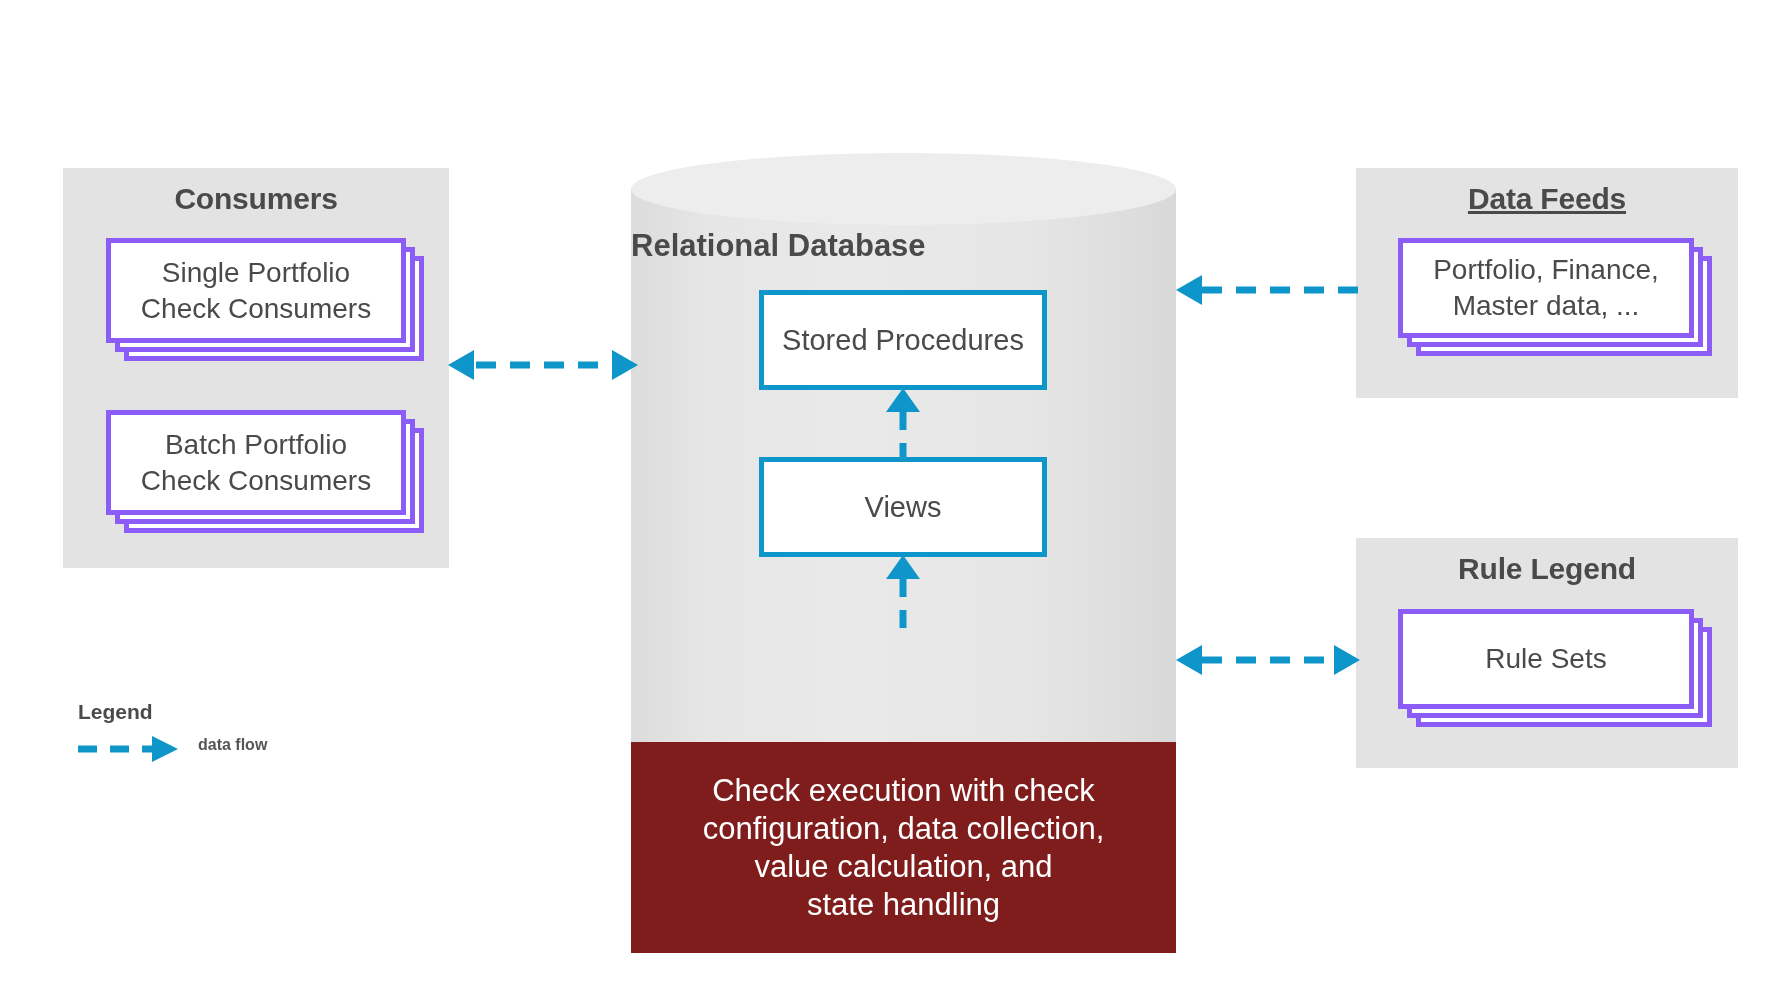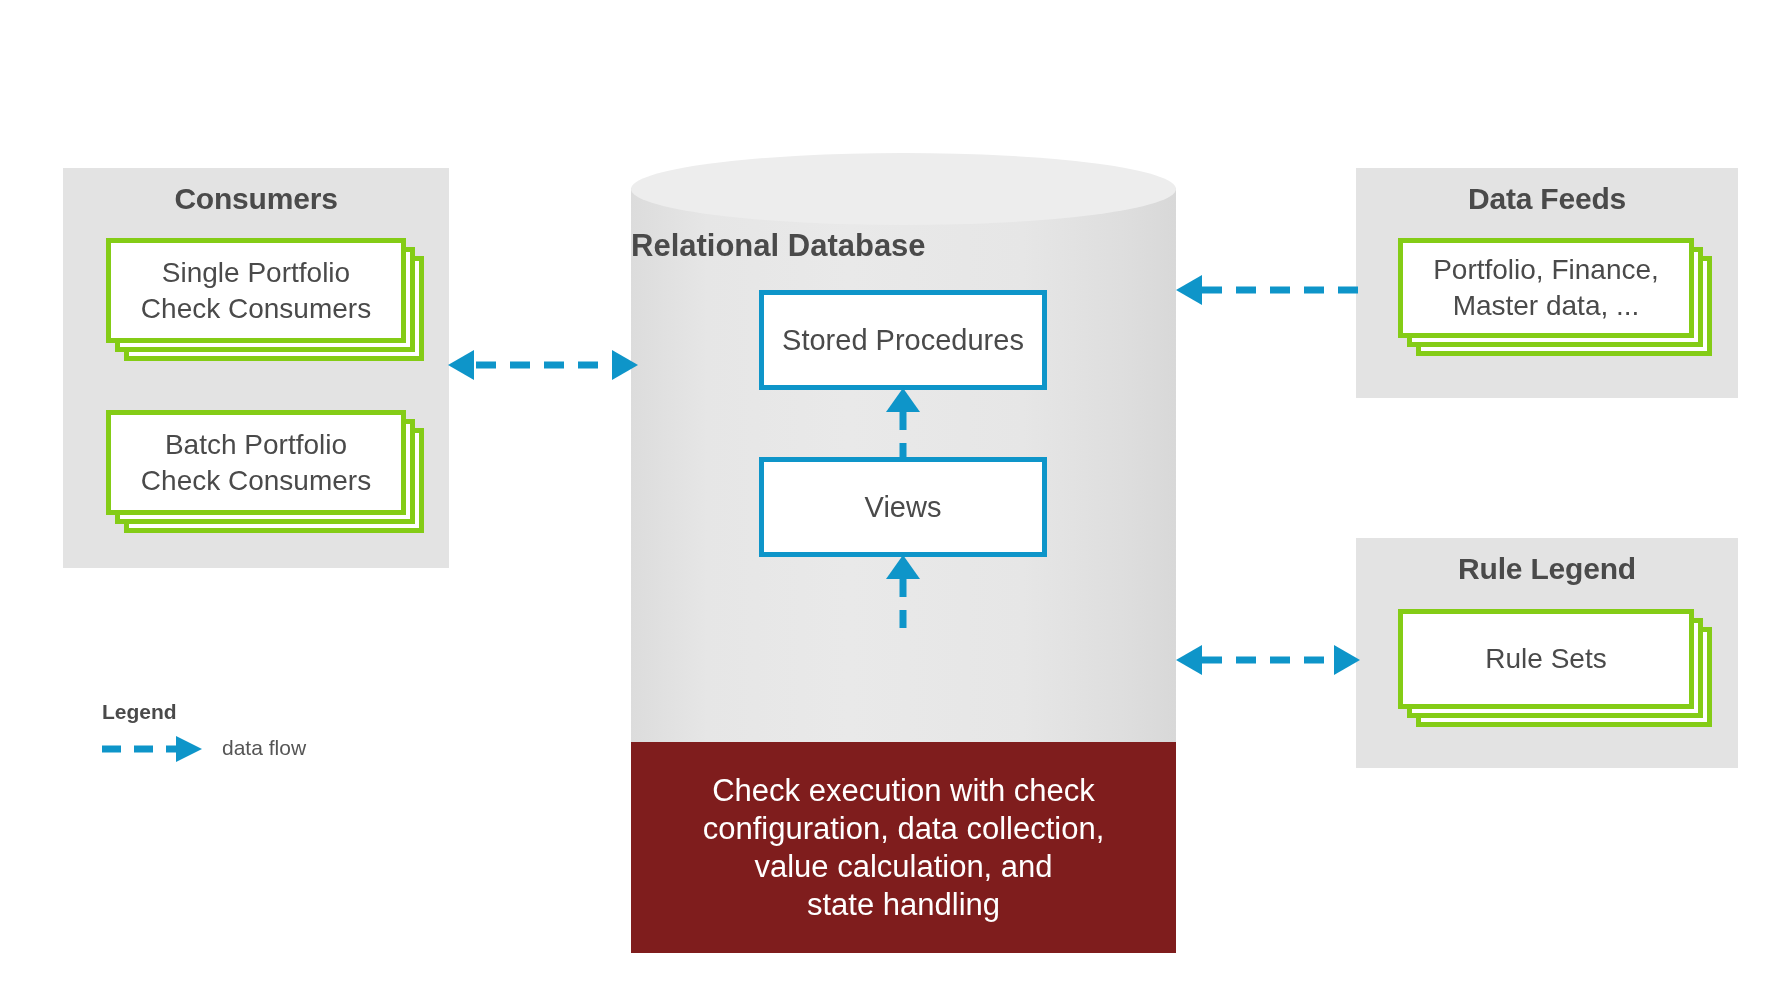--- a/index.html
+++ b/index.html
@@ -38,21 +38,21 @@
     white-space: nowrap;
   }
 
   
   .stack {
     position: absolute;
   }
   .stack .sheet {
     position: absolute;
     background: #ffffff;
-    border: 5px solid #84cc16;
+    border: 5px solid #8b5cf6;
     box-sizing: border-box;
   }
   .stack .sheet.back2 { left: 18px; top: 18px; }
   .stack .sheet.back1 { left: 9px;  top: 9px;  }
   .stack .sheet.front { left: 0;    top: 0;    z-index: 3; }
   .stack .sheet-label {
     position: absolute;
     left: 0; top: 50%;
     transform: translateY(-50%);
     width: 100%;
@@ -115,33 +115,34 @@
     color: #ffffff;
     font-size: 31px;
     line-height: 38px;
     white-space: pre-line;
   }
 
   
   .arrow-svg { position: absolute; overflow: visible; }
 
   
-  #legend { position: absolute; margin-left: 24px; }
+  #legend { position: absolute; }
   #legend-title {
     position: absolute;
     font-weight: bold;
     font-size: 21px;
     color: #4a4a4a;
     white-space: nowrap;
   }
   #legend-label {
     position: absolute;
-    font-size: 21px;
+    font-size: 16px;
     color: #555555;
     white-space: nowrap;
+    font-weight: bold;
   }
 </style>
 </head>
 <body>
 
 <div id="stage">
 
   <div class="panel" id="consumers-panel" style="left:55px; top:168px; width:386px; height:400px;">
     <div class="panel-title" style="top:14px;">Consumers</div>
   </div>
@@ -179,21 +180,21 @@
 
 
   <div id="exec-panel" style="left:623px; top:742px; width:545px; height:211px;">
     <div id="exec-text">Check execution with check
 configuration, data collection,
 value calculation, and
 state handling</div>
   </div>
 
   <div class="panel" id="data-feeds-panel" style="left:1348px; top:168px; width:382px; height:230px;">
-    <div class="panel-title" style="top:14px;">Data Feeds</div>
+    <div class="panel-title" style="top:14px;text-decoration:underline;">Data Feeds</div>
   </div>
 
   <div class="stack" id="data-feeds-card" style="left:1390px; top:238px; width:296px; height:100px;">
     <div class="sheet back2" style="width:296px; height:100px;"></div>
     <div class="sheet back1" style="width:296px; height:100px;"></div>
     <div class="sheet front" style="width:296px; height:100px;">
       <div class="sheet-label">Portfolio, Finance,
 Master data, ...</div>
     </div>
   </div>

